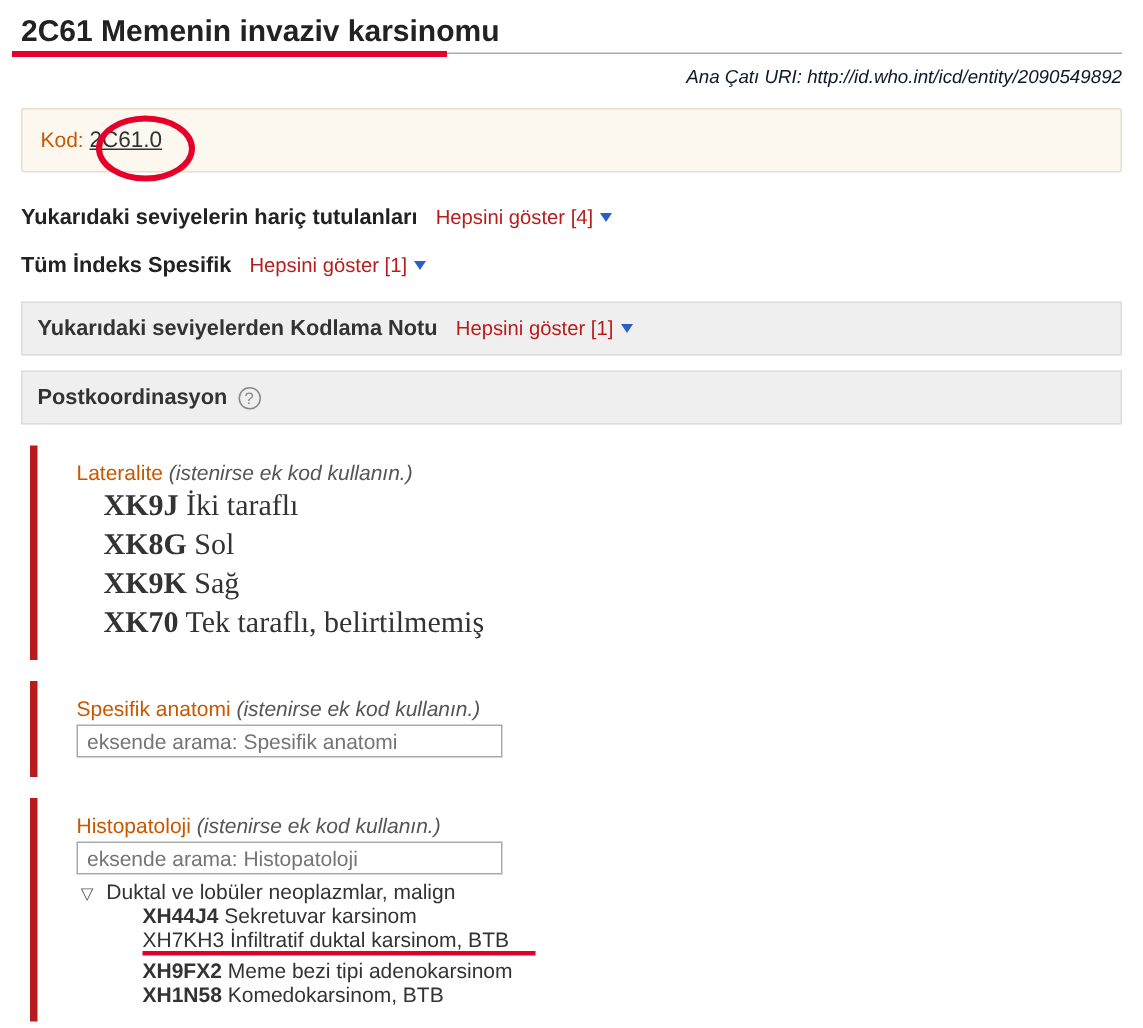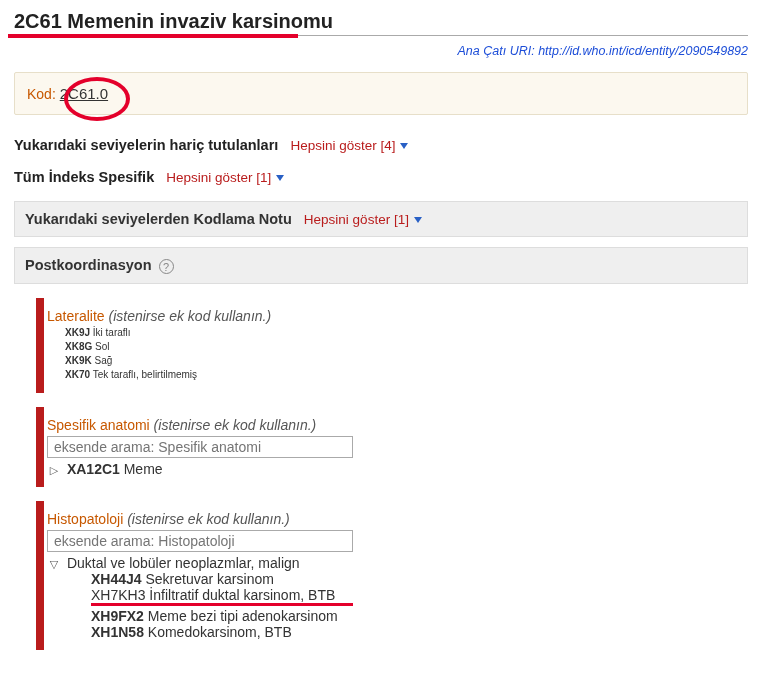--- a/index.html
+++ b/index.html
@@ -27,21 +27,21 @@
     position: absolute;
     left: -6px;
     bottom: -3px;
     width: 290px;
     height: 4px;
     background: #e4002b;
   }
   .uri-row {
     text-align: right;
     font-style: italic;
-    color: #1d4ed8;
+    color: #0f172a;
     font-size: 12.5px;
     margin: 8px 0 14px;
   }
   .code-box {
     border: 1px solid #e7dfc9;
     background: #fcf8ef;
     padding: 12px 12px;
     border-radius: 2px;
     margin-bottom: 22px;
     position: relative;
@@ -98,33 +98,34 @@
     border: 1px solid #888;
     border-radius: 50%;
     color: #888;
     font-size: 11px;
     line-height: 14px;
     text-align: center;
     vertical-align: middle;
     margin-left: 3px;
   }
   .post-block {
-    margin: 14px 0 0 22px;
-    border-left: 8px solid #b91c1c;
-    padding: 10px 0 10px 3px;
+    margin: 14px 0 0 6px;
+    border-left: 5px solid #b91c1c;
+    padding: 10px 0 10px 26px;
   }
   .axis-title { color: #c75800; }
   .hint { font-style: italic; color: #555; }
   .entry {
     margin: 3px 0 3px 18px;
-    font-size: 10px;
+    font-size: 20px;
+    font-family: Liberation Serif, serif;
   }
   .entry .code { font-weight: bold; }
   .search-box {
-    width: 306px;
+    width: 284px;
     padding: 2px 6px;
     font-size: 14px;
     color: #888;
     border: 1px solid #aaa;
     margin: 3px 0 3px 0;
     font-family: inherit;
   }
   .tree-caret {
     display: inline-block;
     width: 10px;
@@ -218,25 +219,20 @@
     <span>Tek taraflı, belirtilmemiş</span>
   </div>
 </div>
 
 <div class="post-block">
   <div>
     <span class="axis-title">Spesifik anatomi</span>
     <span class="hint">(istenirse ek kod kullanın.)</span>
   </div>
   <input type="text" class="search-box" placeholder="eksende arama: Spesifik anatomi" style="">
-  <div class="tree-row">
-    <span class="tree-caret">▷</span>
-    <span class="code" style="font-weight:bold">XA12C1</span>
-    <span>Meme</span>
-  </div>
 </div>
 
 <div class="post-block">
   <div>
     <span class="axis-title">Histopatoloji</span>
     <span class="hint">(istenirse ek kod kullanın.)</span>
   </div>
   <input type="text" class="search-box" placeholder="eksende arama: Histopatoloji" style="">
 
 

